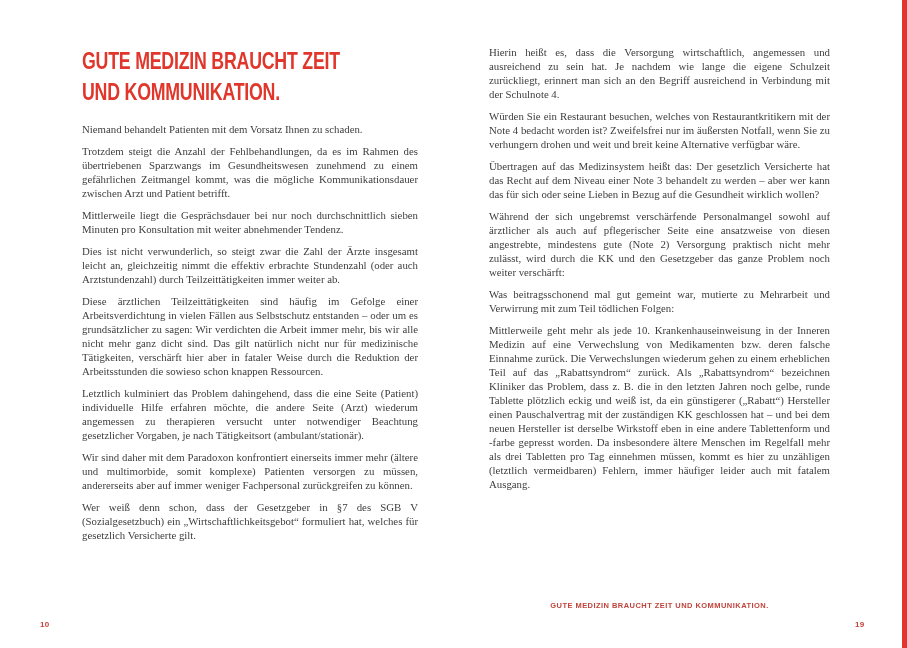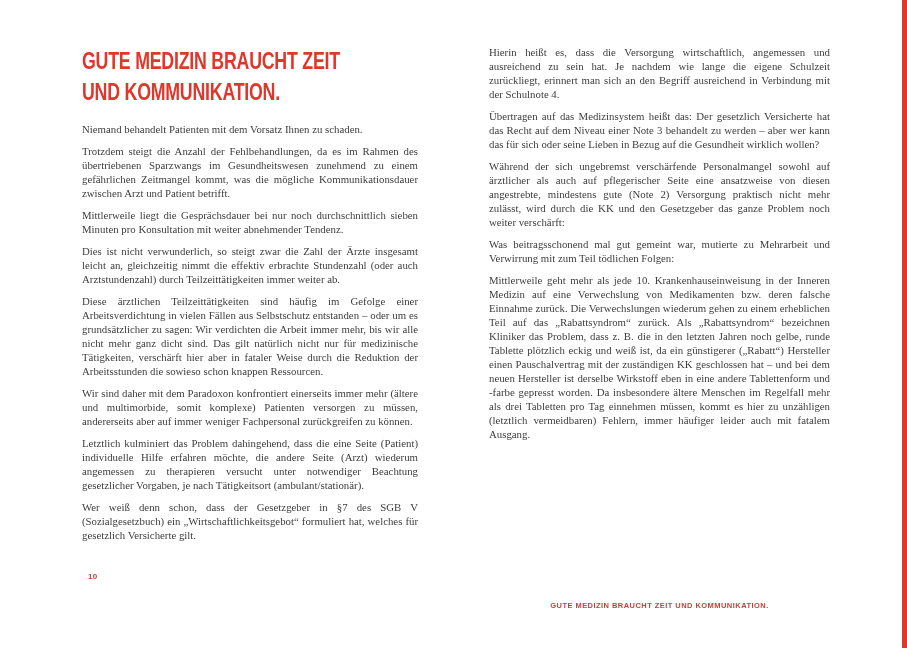--- a/index.html
+++ b/index.html
@@ -59,27 +59,26 @@
     font-size: 10.8px;
     line-height: 14px;
     color: #3d3d3d;
     text-align: justify;
     hyphens: auto;
     -webkit-hyphens: auto;
   }
   
   .folio {
     position: absolute;
-    top: 572px;
+    top: 620px;
     font-family: "Liberation Sans", "DejaVu Sans", sans-serif;
     font-size: 8px;
     font-weight: 700;
     color: #c0443c;
     letter-spacing: 0.3px;
-    margin-left: 48px;
   }
   .folio-left  { left: 40px; }
   .folio-right { left: 855px; }
   .running-head {
     position: absolute;
     top: 601px;
     left: 489px;
     width: 341px;
     text-align: center;
     font-family: Liberation Sans, sans-serif;
@@ -99,29 +98,30 @@
     <h1 class="chapter-title">
       <span class="tline">GUTE MEDIZIN BRAUCHT ZEIT</span>
       <span class="tline">UND KOMMUNIKATION.</span>
     </h1>
     <div class="bodytext">
       <p>Niemand behandelt Patienten mit dem Vorsatz Ihnen zu schaden.</p>
       <p>Trotzdem steigt die Anzahl der Fehlbehandlungen, da es im Rahmen des übertriebenen Sparzwangs im Gesundheitswesen zunehmend zu einem gefährlichen Zeitmangel kommt, was die mögliche Kommunikationsdauer zwischen Arzt und Patient betrifft.</p>
       <p>Mittlerweile liegt die Gesprächsdauer bei nur noch durchschnittlich sieben Minuten pro Konsultation mit weiter abnehmender Tendenz.</p>
       <p>Dies ist nicht verwunderlich, so steigt zwar die Zahl der Ärzte insgesamt leicht an, gleichzeitig nimmt die effektiv erbrachte Stundenzahl (oder auch Arztstundenzahl) durch Teilzeittätigkeiten immer weiter ab.</p>
       <p>Diese ärztlichen Teilzeittätigkeiten sind häufig im Gefolge einer Arbeitsverdichtung in vielen Fällen aus Selbstschutz entstanden – oder um es grundsätzlicher zu sagen: Wir verdichten die Arbeit immer mehr, bis wir alle nicht mehr ganz dicht sind. Das gilt natürlich nicht nur für medizinische Tätigkeiten, verschärft hier aber in fataler Weise durch die Reduktion der Arbeitsstunden die sowieso schon knappen Ressourcen.</p>
+      <p>Letztlich kulminiert das Problem dahingehend, dass die eine Seite (Patient) individuelle Hilfe erfahren möchte, die andere Seite (Arzt) wiederum angemessen zu therapieren versucht unter notwendiger Beachtung gesetzlicher Vorgaben, je nach Tätigkeitsort (ambulant/stationär).</p>
       <p>Wir sind daher mit dem Paradoxon konfrontiert einerseits immer mehr (ältere und multimorbide, somit komplexe) Patienten versorgen zu müssen, andererseits aber auf immer weniger Fachpersonal zurückgreifen zu können.</p>
-      <p>Letztlich kulminiert das Problem dahingehend, dass die eine Seite (Patient) individuelle Hilfe erfahren möchte, die andere Seite (Arzt) wiederum angemessen zu therapieren versucht unter notwendiger Beachtung gesetzlicher Vorgaben, je nach Tätigkeitsort (ambulant/stationär).</p>
       <p>Wer weiß denn schon, dass der Gesetzgeber in §7 des SGB V (Sozialgesetzbuch) ein „Wirtschaftlichkeitsgebot“ formuliert hat, welches für gesetzlich Versicherte gilt.</p>
     </div>
   </div>
 
   <div class="col-right">
     <div class="bodytext">
       <p>Hierin heißt es, dass die Versorgung wirtschaftlich, angemessen und ausreichend zu sein hat. Je nachdem wie lange die eigene Schulzeit zurückliegt, erinnert man sich an den Begriff ausreichend in Verbindung mit der Schulnote 4.</p>
+      <p>Würden Sie ein Restaurant besuchen, welches von Restaurantkritikern mit der Note 4 bedacht worden ist? Zweifelsfrei nur im äußersten Notfall, wenn Sie zu verhungern drohen und weit und breit keine Alternative verfügbar wäre.</p>
       <p>Übertragen auf das Medizinsystem heißt das: Der gesetzlich Versicherte hat das Recht auf dem Niveau einer Note 3 behandelt zu werden – aber wer kann das für sich oder seine Lieben in Bezug auf die Gesundheit wirklich wollen?</p>
       <p>Während der sich ungebremst verschärfende Personalmangel sowohl auf ärztlicher als auch auf pflegerischer Seite eine ansatzweise von diesen angestrebte, mindestens gute (Note 2) Versorgung praktisch nicht mehr zulässt, wird durch die KK und den Gesetzgeber das ganze Problem noch weiter verschärft:</p>
       <p>Was beitragsschonend mal gut gemeint war, mutierte zu Mehrarbeit und Verwirrung mit zum Teil tödlichen Folgen:</p>
       <p>Mittlerweile geht mehr als jede 10. Krankenhauseinweisung in der Inneren Medizin auf eine Verwechslung von Medikamenten bzw. deren falsche Einnahme zurück. Die Verwechslungen wiederum gehen zu einem erheblichen Teil auf das „Rabattsyndrom“ zurück. Als „Rabattsyndrom“ bezeichnen Kliniker das Problem, dass z. B. die in den letzten Jahren noch gelbe, runde Tablette plötzlich eckig und weiß ist, da ein günstigerer („Rabatt“) Hersteller einen Pauschalvertrag mit der zuständigen KK geschlossen hat – und bei dem neuen Hersteller ist derselbe Wirkstoff eben in eine andere Tablettenform und -farbe gepresst worden. Da insbesondere ältere Menschen im Regelfall mehr als drei Tabletten pro Tag einnehmen müssen, kommt es hier zu unzähligen (letztlich vermeidbaren) Fehlern, immer häufiger leider auch mit fatalem Ausgang.</p>
     </div>
   </div>
 
   <div class="folio folio-left">10</div>
   <div class="running-head">GUTE MEDIZIN BRAUCHT ZEIT UND KOMMUNIKATION.</div>
   <div class="folio folio-right">19</div>

